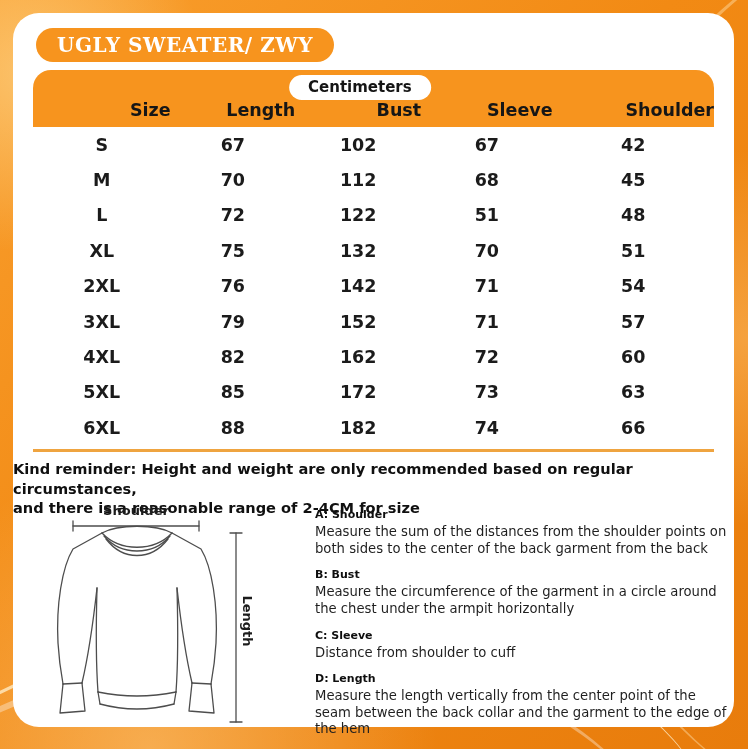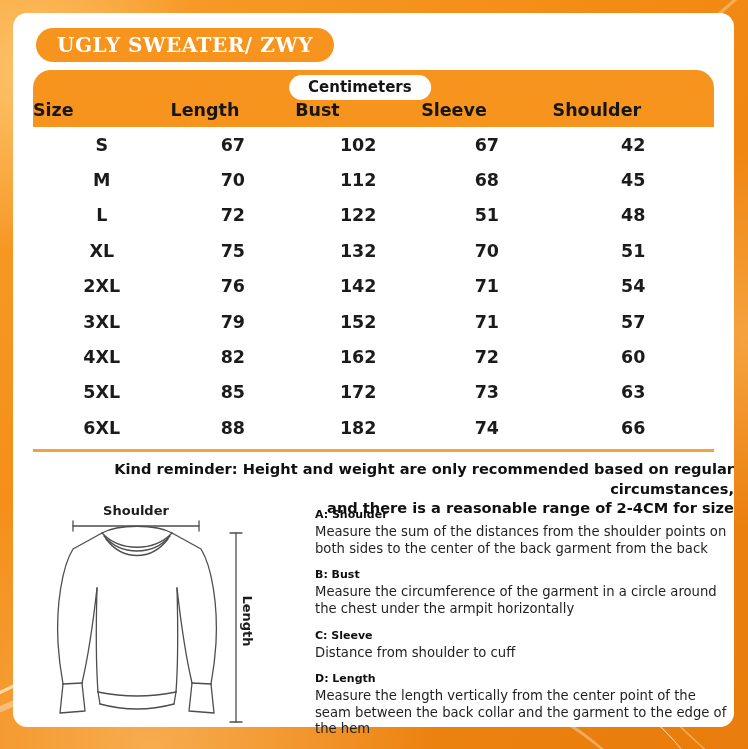--- a/index.html
+++ b/index.html
@@ -14,43 +14,43 @@
       radial-gradient(circle at 4% 10%, rgba(255,226,160,.55), rgba(255,226,160,0) 18%),
       radial-gradient(circle at 100% 45%, rgba(255,200,120,.45), rgba(255,200,120,0) 22%),
       radial-gradient(circle at 20% 100%, rgba(255,210,140,.5), rgba(255,210,140,0) 30%);}
   .swoosh{position:absolute;border-radius:50%;pointer-events:none;}
   .sw1{width:900px;height:520px;left:-180px;top:620px;border-top:4px solid rgba(255,240,205,.75);transform:rotate(-6deg);}
   .sw2{width:900px;height:560px;left:-220px;top:650px;border-top:7px solid rgba(255,255,255,.35);transform:rotate(-7deg);}
   .sw3{width:700px;height:900px;left:560px;top:-80px;border-left:6px solid rgba(255,225,170,.45);transform:rotate(8deg);}
 
   .card{
     position:absolute;left:13px;top:13px;right:14px;bottom:22px;
-    background:#ffffff;border-radius:14px;
+    background:#ffffff;border-radius:26px;
   }
   .badge{
     position:absolute;left:23px;top:15px;height:34px;line-height:35px;
     background:var(--accent);color:#fff;border-radius:18px;
     padding:0 21px;font-family:"DejaVu Serif","Liberation Serif",serif;
     font-weight:700;font-size:20px;letter-spacing:.5px;
   }
   .table{position:absolute;left:20px;top:57px;width:681px;}
   .thead{position:relative;height:57px;background:var(--accent);border-radius:18px 18px 0 0;}
   .unit-pill{
     position:absolute;left:48%;top:5px;transform:translateX(-50%);
     background:#fff;color:#151515;border-radius:13px;height:25px;line-height:25px;
     padding:0 19px;font-weight:700;font-size:15px;white-space:nowrap;text-align:right;
   }
   .cols,.trow{display:grid;grid-template-columns:20.2% 18.3% 18.5% 19.3% 23.7%;}
   .cols{position:absolute;left:0;right:0;bottom:7px;}
-  .col-label{text-align:left;font-weight:700;font-size:17.5px;color:#161616;}
+  .col-label{text-align:right;font-weight:700;font-size:17.5px;color:#161616;}
   .trow{height:35.4px;align-items:center;}
   .cell{text-align:center;font-weight:700;font-size:17.5px;color:var(--ink);}
   .divider{position:absolute;left:20px;top:436px;width:681px;height:3px;background:var(--divider);}
   .reminder{
-    position:absolute;left:0;right:0;top:446px;text-align:right;
+    position:absolute;left:0;right:0;top:446px;text-align:left;
     font-weight:700;font-size:14.6px;line-height:1.35;color:#101010;
   }
   .diagram{position:absolute;left:27px;top:490px;width:235px;height:232px;}
   .diagram svg{position:absolute;left:0;top:0;}
   .shoulder-label{
     position:absolute;left:0;top:0;width:192px;text-align:center;
     font-weight:600;font-size:13px;color:#1c1c1c;
   }
   .length-label{
     position:absolute;left:207px;top:118px;

